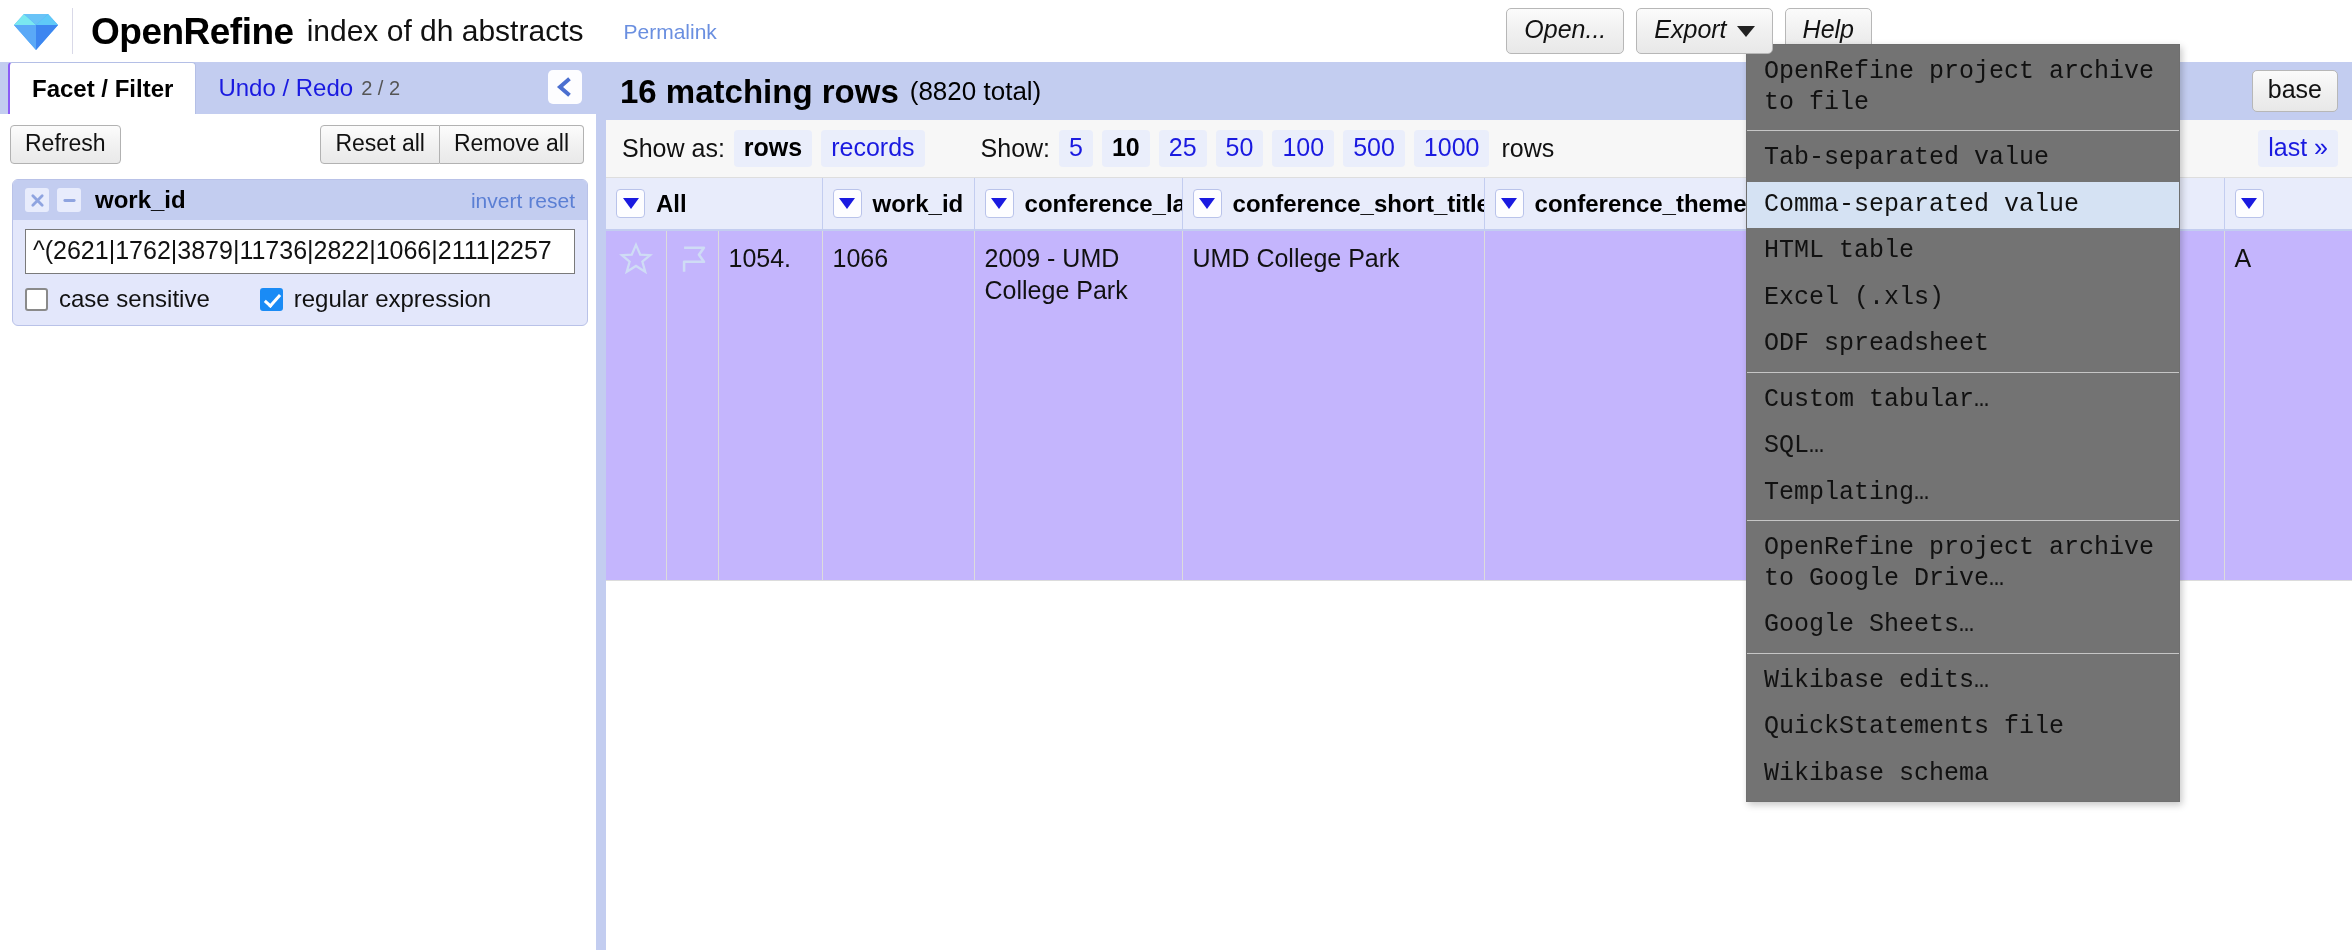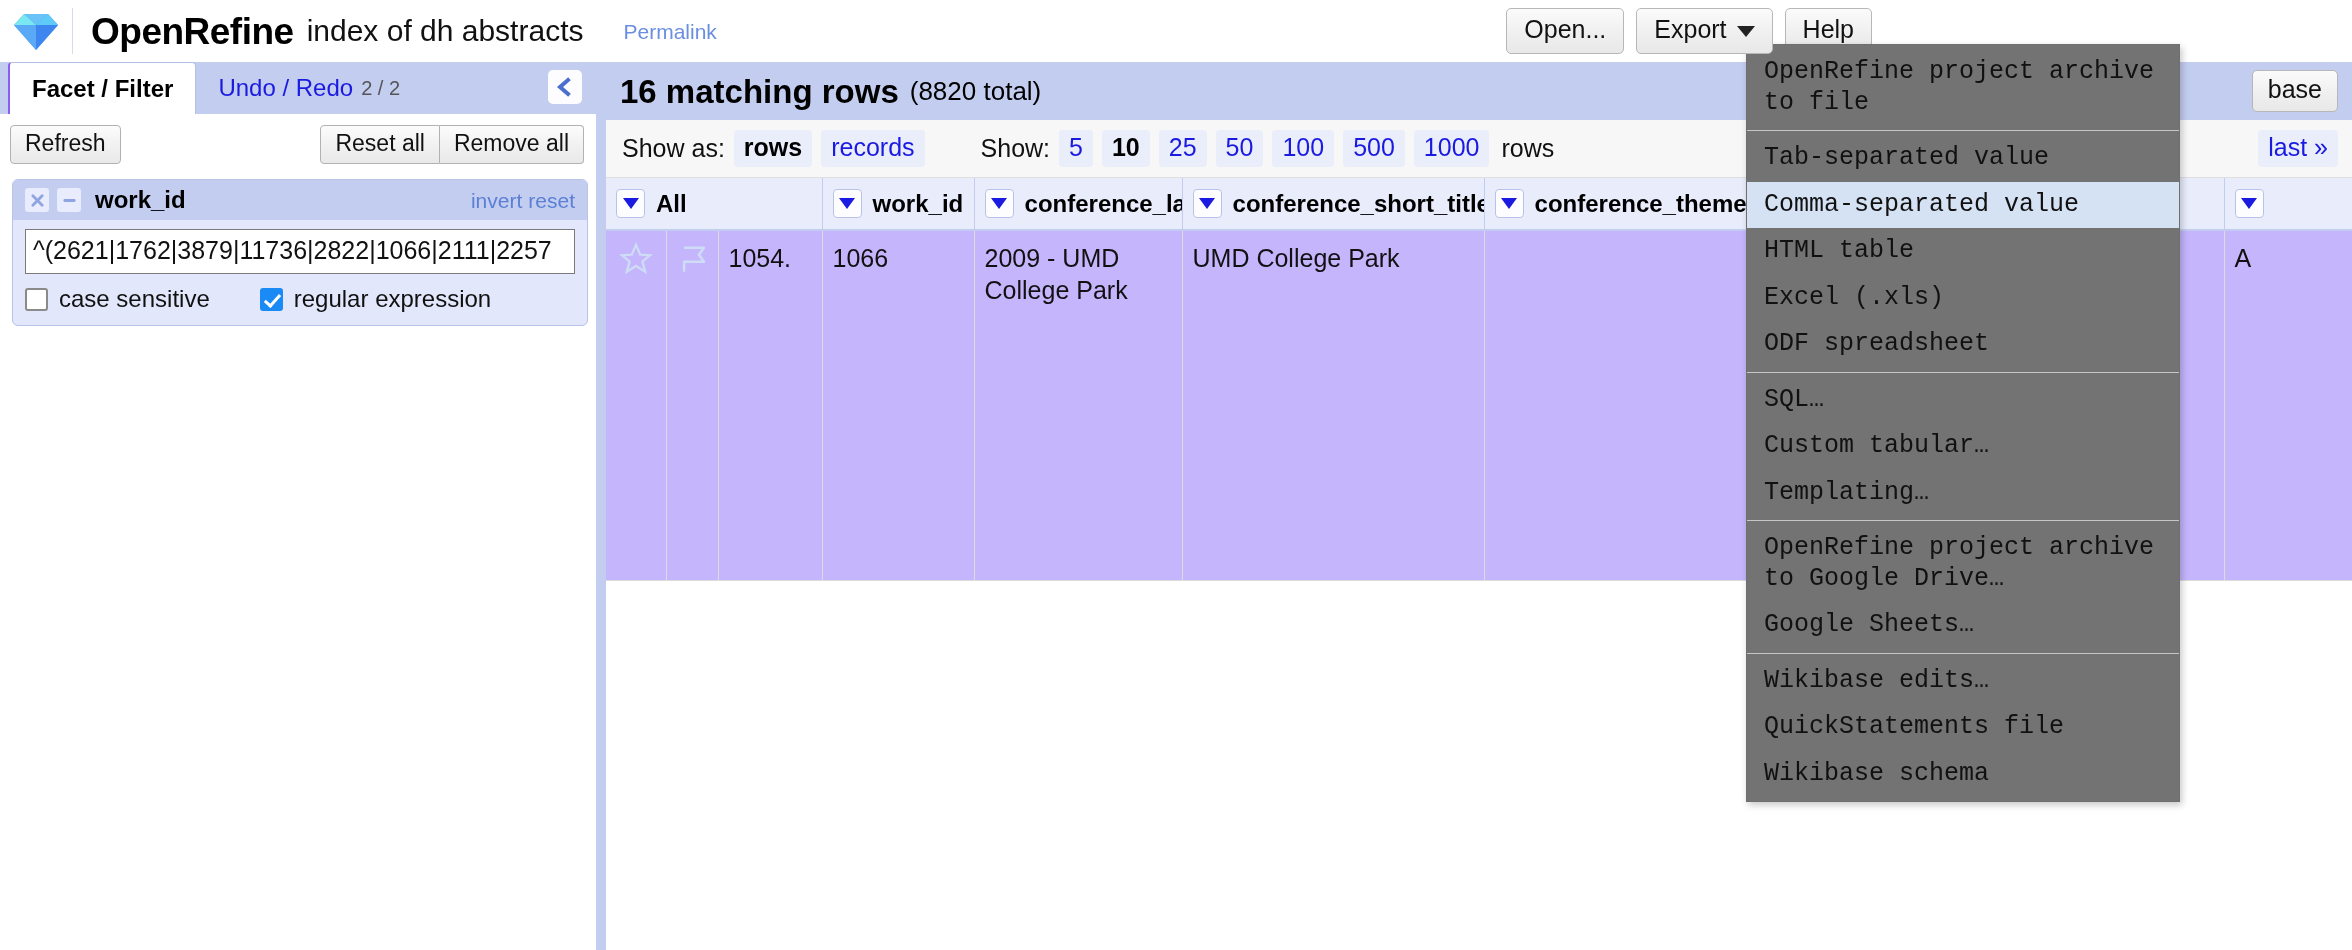--- a/index.html
+++ b/index.html
@@ -46,20 +46,21 @@
     background: linear-gradient(to bottom,#fbfbfb 0%,#f0f0f0 52%,#e8e8e8 100%);
     border: 1px solid #b7b7b7;
     border-radius: 5px;
     font-size: 25px;
     color: #111;
     padding: 7px 17px 9px 17px;
     cursor: pointer;
     font-family: "Liberation Sans", sans-serif;
     white-space: nowrap;
     line-height: 1.1;
+    font-style: italic;
   }
   .btn .caret-dn {
     display: inline-block;
     width: 0; height: 0; margin-left: 10px; vertical-align: middle;
     border-left: 9px solid transparent;
     border-right: 9px solid transparent;
     border-top: 11px solid #222;
   }
   #export-button { position: relative; z-index: 60; }
 
@@ -526,22 +527,22 @@
     <div class="menu-item">OpenRefine project archive to file</div>
   </div>
   <div class="menu-group">
     <div class="menu-item">Tab-separated value</div>
     <div class="menu-item selected">Comma-separated value</div>
     <div class="menu-item">HTML table</div>
     <div class="menu-item">Excel (.xls)</div>
     <div class="menu-item">ODF spreadsheet</div>
   </div>
   <div class="menu-group">
+    <div class="menu-item">Custom tabular…</div>
     <div class="menu-item">SQL…</div>
-    <div class="menu-item">Custom tabular…</div>
     <div class="menu-item">Templating…</div>
   </div>
   <div class="menu-group">
     <div class="menu-item">OpenRefine project archive to Google Drive…</div>
     <div class="menu-item">Google Sheets…</div>
   </div>
   <div class="menu-group">
     <div class="menu-item">Wikibase edits…</div>
     <div class="menu-item">QuickStatements file</div>
     <div class="menu-item">Wikibase schema</div>

